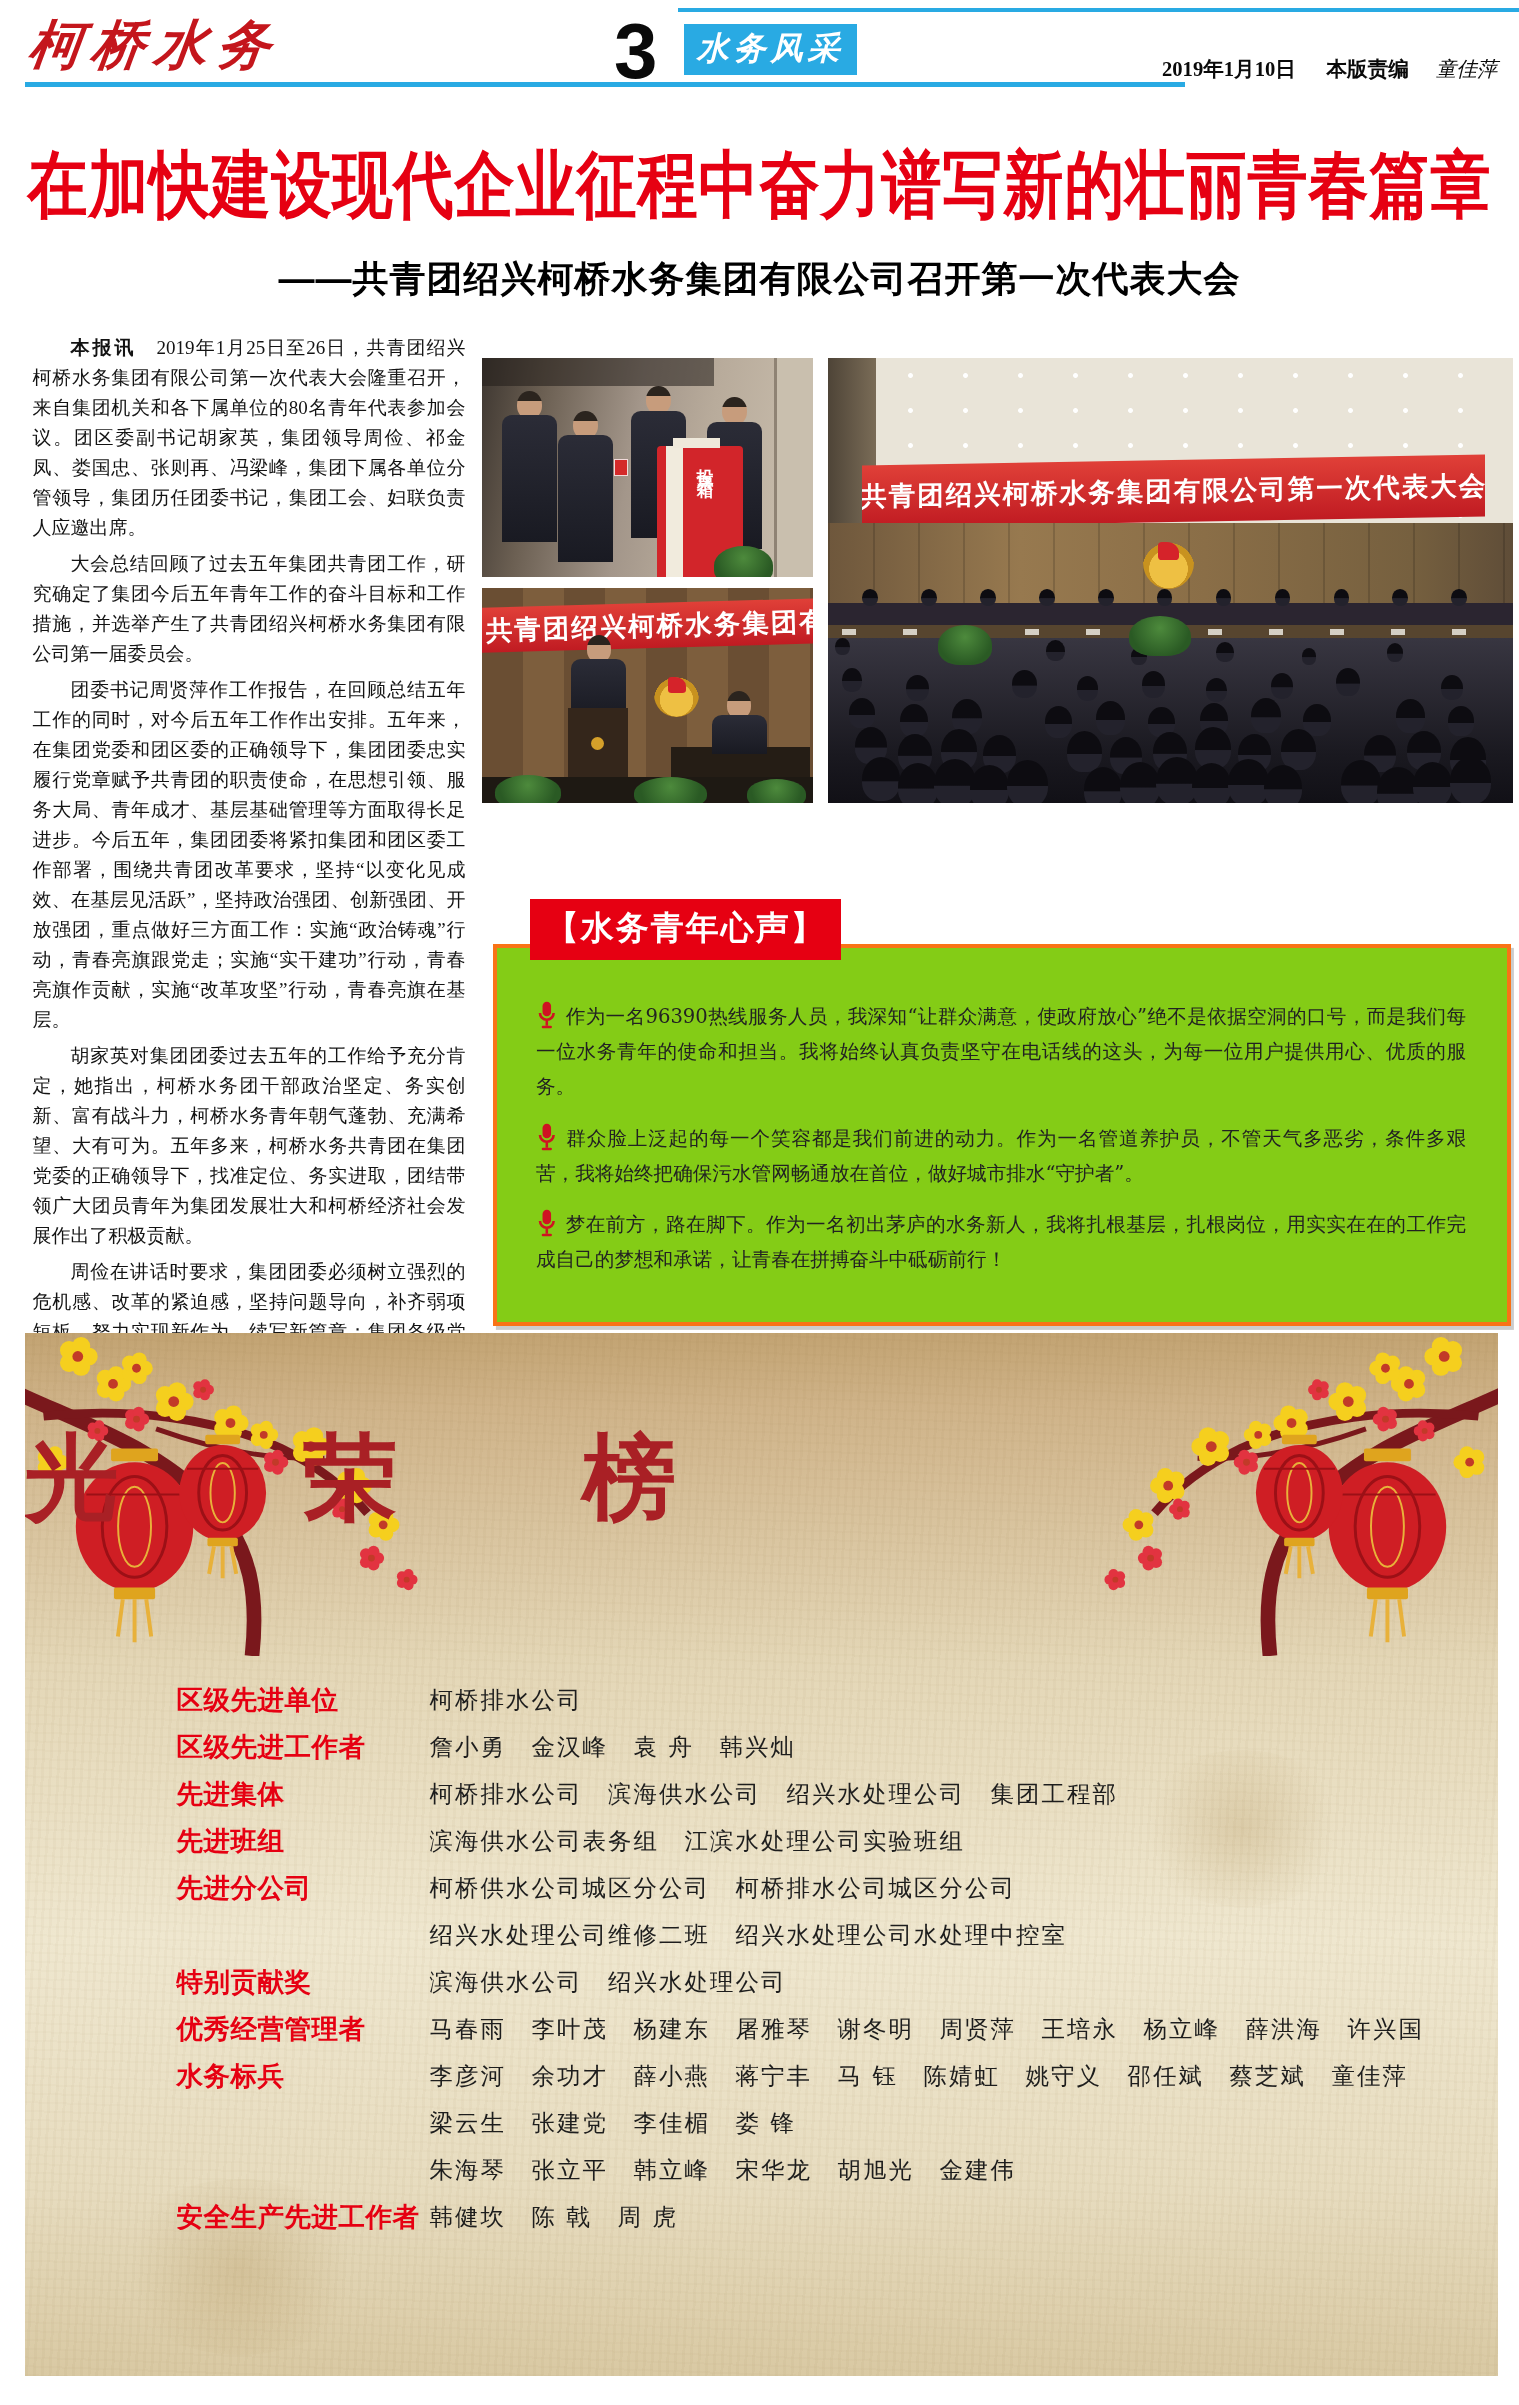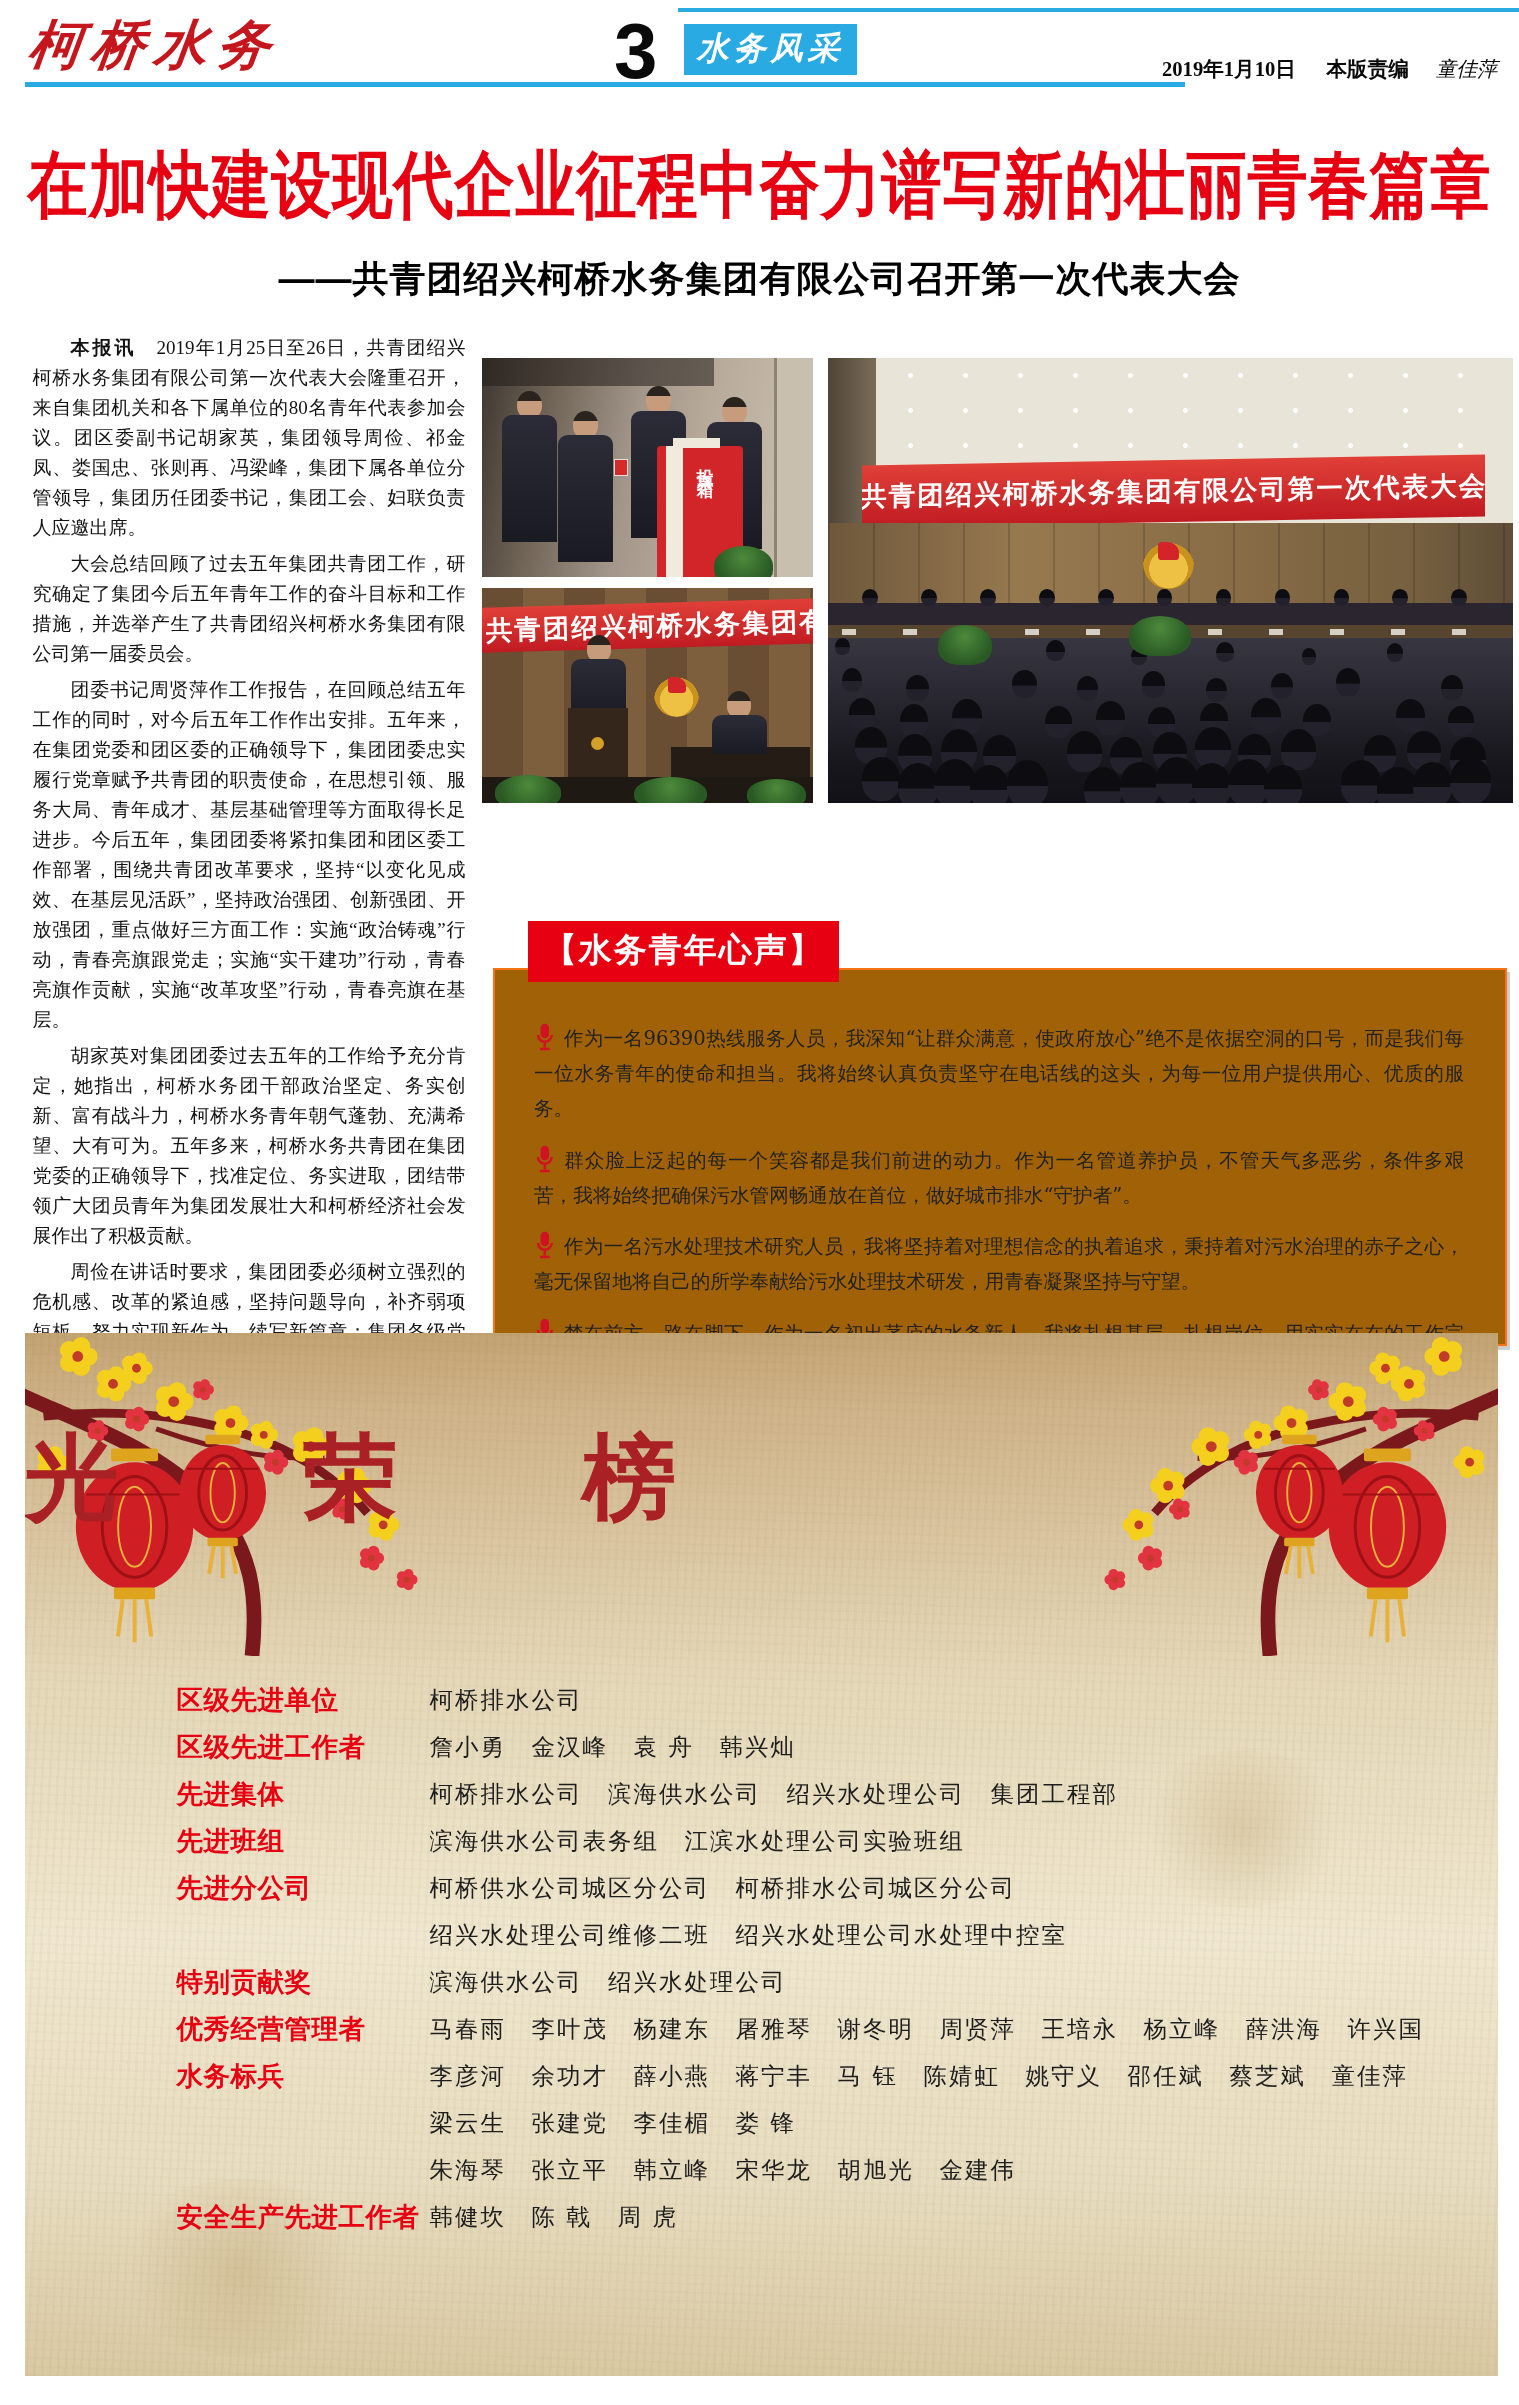--- a/index.html
+++ b/index.html
@@ -76,22 +76,22 @@
         repeating-linear-gradient(90deg,rgba(0,0,0,.15) 0 2px,rgba(0,0,0,0) 2px 45px);background-blend-mode:multiply;}
   #photo3 .rostrum{position:absolute;left:0;top:55%;width:100%;height:8%;background:#2b2530;}
   #photo3 .deskband{position:absolute;left:0;top:60%;width:100%;height:5%;background:#57452f;}
   #photo3 .papers{position:absolute;left:2%;top:61%;width:96%;height:5.9px;opacity:.8;
         background:repeating-linear-gradient(90deg,#f4f2ea 0 13.7px,rgba(0,0,0,0) 13.7px 61px);}
   #photo3 .audience{position:absolute;left:0;top:63%;width:100%;height:37%;
         background:linear-gradient(180deg,#383641,#1a1920 70%,#111016);}
   .head-dot{position:absolute;border-radius:50% 50% 42% 42%;
         background:linear-gradient(#0d0c11 0 55%,#23222c 56%);}
   
-  .voices{position:absolute;left:493px;top:968px;width:1010px;height:374px;background:#a16207;
-        border:2px solid #f97316;box-shadow:2.9px 3.9px 0 rgba(110,110,110,.35);}
+  .voices{position:absolute;left:493px;top:944px;width:1010px;height:374px;background:#84cc16;
+        border:4px solid #f97316;box-shadow:2.9px 3.9px 0 rgba(110,110,110,.35);}
   .vlabel{position:absolute;left:33px;top:-49px;background:#e60012;color:#fff;padding:6.9px 15.7px 8.8px;
         font-size:33px;font-weight:bold;font-family:"Liberation Sans",sans-serif;letter-spacing:2px;}
   .vbody{padding:51px 41px 0 39px;}
   .quote{margin:0 0 16.7px;font-size:19.6px;line-height:35px;color:#222;text-align:justify;
         font-family:"DejaVu Serif",serif;}
   .quote svg{vertical-align:-6.9px;margin-right:7.8px;}
   
   .honor{position:absolute;left:24.5px;top:1333px;width:1473px;height:1043px;overflow:hidden;
         background:linear-gradient(180deg,#c2a372 0%,#cfb389 7%,#e4d7b7 32%,#efe7cf 58%,#e7dcbf 82%,#d9c9a3 100%);}
   .honor .grain{position:absolute;inset:0;opacity:.5;
@@ -277,26 +277,20 @@
             <path d="M4 14 a8 8 0 0 0 16 0" fill="none" stroke="#cf1322" stroke-width="3"></path>
             <rect x="10.5" y="23" width="3" height="6" fill="#cf1322"></rect>
             <rect x="6" y="29" width="12" height="3" rx="1.5" fill="#cf1322"></rect>
           </svg>作为一名96390热线服务人员，我深知“让群众满意，使政府放心”绝不是依据空洞的口号，而是我们每一位水务青年的使命和担当。我将始终认真负责坚守在电话线的这头，为每一位用户提供用心、优质的服务。</p>
         <p class="quote"><svg width="21.6" height="29" viewBox="0 0 24 34">
             <rect x="7" y="1" width="10" height="17" rx="5" fill="#cf1322"></rect>
             <path d="M4 14 a8 8 0 0 0 16 0" fill="none" stroke="#cf1322" stroke-width="3"></path>
             <rect x="10.5" y="23" width="3" height="6" fill="#cf1322"></rect>
             <rect x="6" y="29" width="12" height="3" rx="1.5" fill="#cf1322"></rect>
           </svg>群众脸上泛起的每一个笑容都是我们前进的动力。作为一名管道养护员，不管天气多恶劣，条件多艰苦，我将始终把确保污水管网畅通放在首位，做好城市排水“守护者”。</p>
-        <p class="quote"><svg width="21.6" height="29" viewBox="0 0 24 34">
-            <rect x="7" y="1" width="10" height="17" rx="5" fill="#cf1322"></rect>
-            <path d="M4 14 a8 8 0 0 0 16 0" fill="none" stroke="#cf1322" stroke-width="3"></path>
-            <rect x="10.5" y="23" width="3" height="6" fill="#cf1322"></rect>
-            <rect x="6" y="29" width="12" height="3" rx="1.5" fill="#cf1322"></rect>
-          </svg>作为一名污水处理技术研究人员，我将坚持着对理想信念的执着追求，秉持着对污水治理的赤子之心，毫无保留地将自己的所学奉献给污水处理技术研发，用青春凝聚坚持与守望。</p>
         <p class="quote"><svg width="21.6" height="29" viewBox="0 0 24 34">
             <rect x="7" y="1" width="10" height="17" rx="5" fill="#cf1322"></rect>
             <path d="M4 14 a8 8 0 0 0 16 0" fill="none" stroke="#cf1322" stroke-width="3"></path>
             <rect x="10.5" y="23" width="3" height="6" fill="#cf1322"></rect>
             <rect x="6" y="29" width="12" height="3" rx="1.5" fill="#cf1322"></rect>
           </svg>梦在前方，路在脚下。作为一名初出茅庐的水务新人，我将扎根基层，扎根岗位，用实实在在的工作完成自己的梦想和承诺，让青春在拼搏奋斗中砥砺前行！</p>
       </div>
   </div>
 
   <div class="honor">

